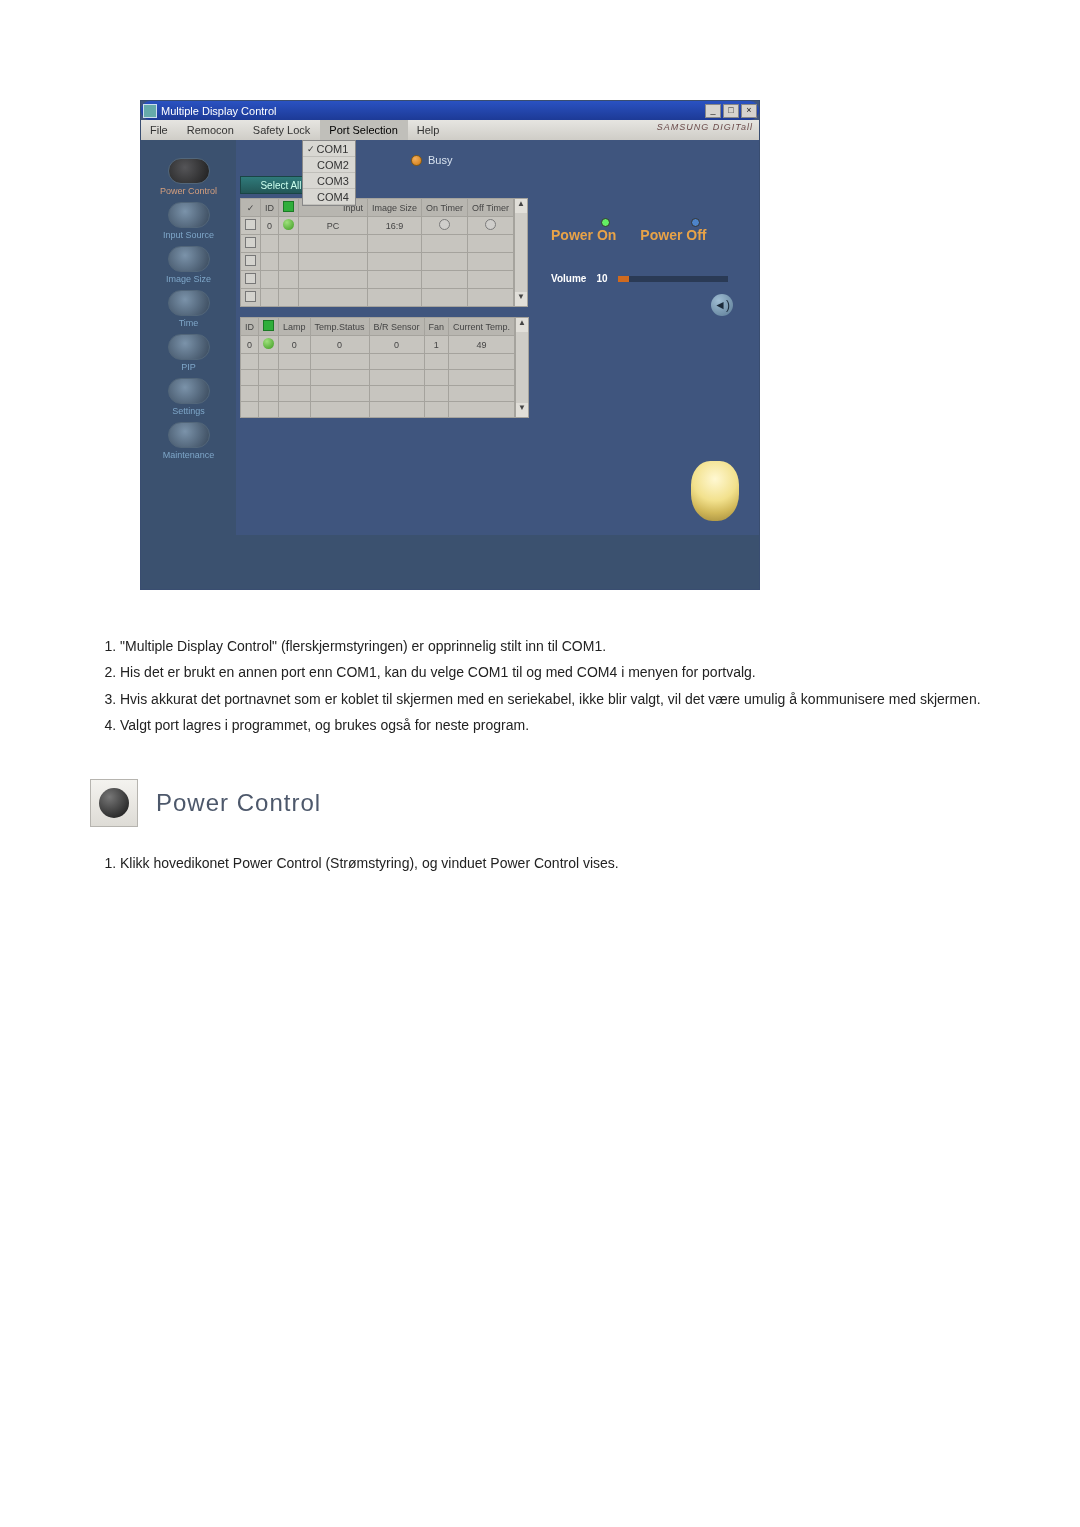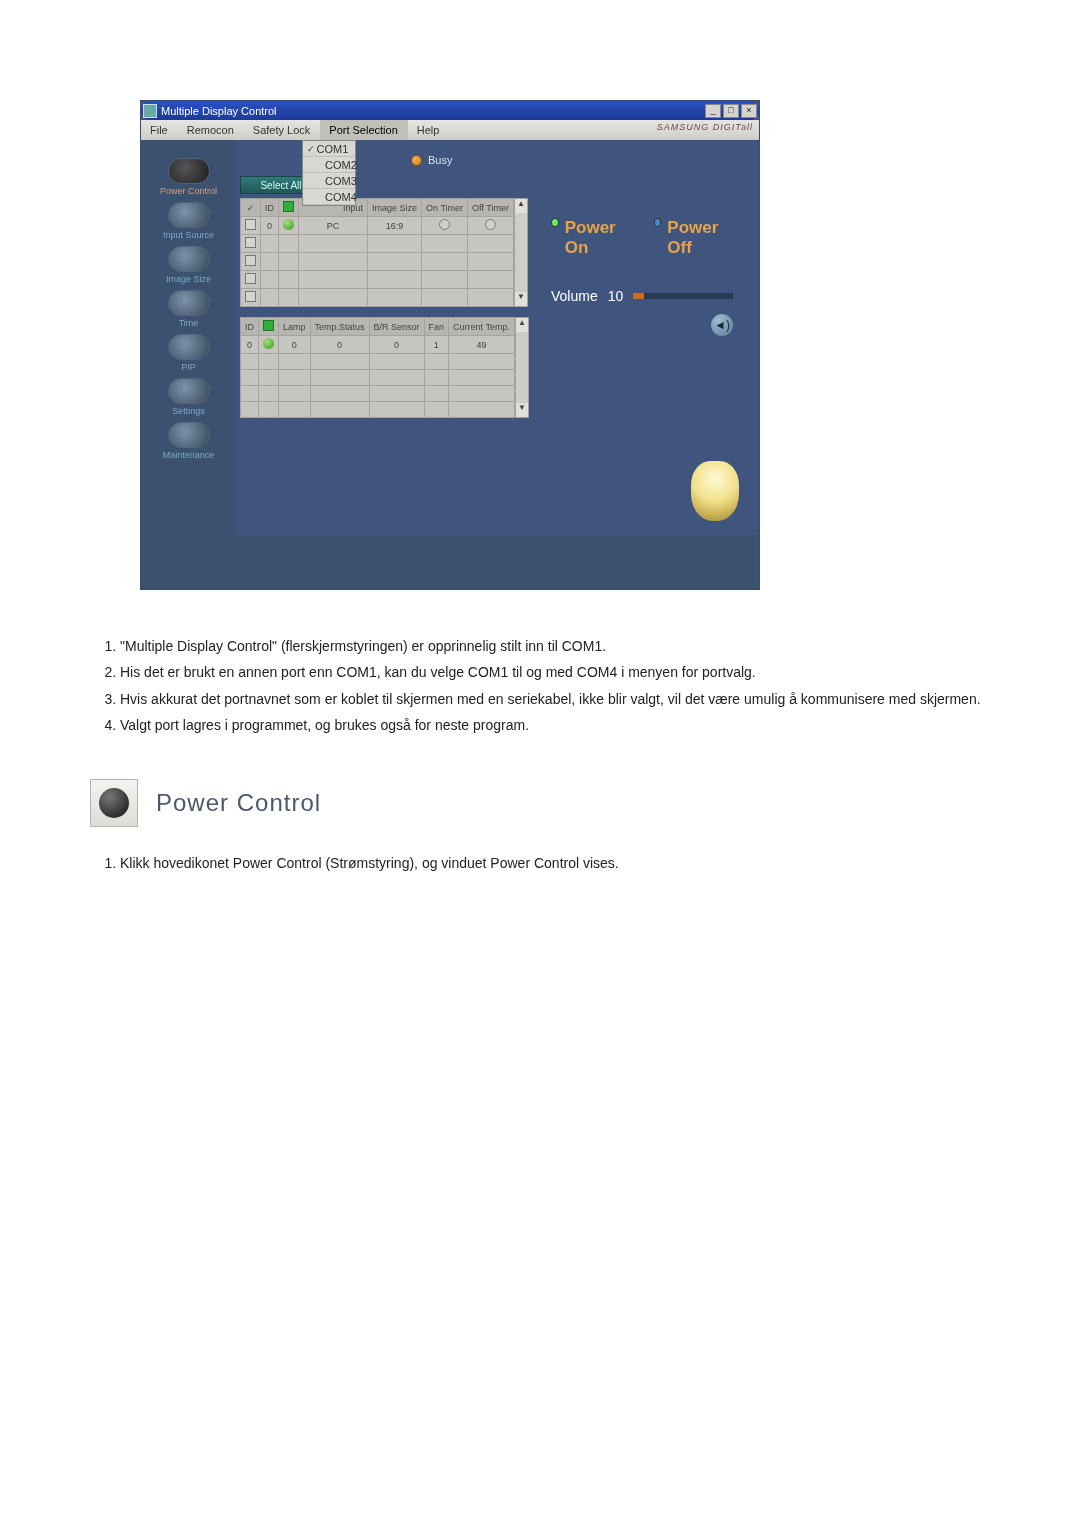--- a/index.html
+++ b/index.html
@@ -116,21 +116,21 @@
     width:54px;
     z-index:5;
   }
   .port-drop .row {
     height:16px; display:flex; align-items:center; padding:0 4px;
     border-bottom:1px solid #c0bfba;
   }
   .port-drop .row.sel::before {
     content:"✓"; margin-right:2px; font-size:9px;
   }
-  .port-drop .row:not(.sel) { padding-left:22px; }
+  .port-drop .row:not(.sel) { padding-left:14px; }
 
   .grid {
     margin-left:4px;
     border-collapse:collapse;
     font-size:9px;
     color:#444;
     background:#c7c5bf;
   }
   .grid th {
     background:#b8b6b0; font-weight:normal; padding:2px 4px;
@@ -176,29 +176,29 @@
   .right-panel {
     width:218px; padding:14px 26px 0 10px;
   }
   .busy {
     display:flex; align-items:center; color:#d7e2ef; font-size:11px;
     margin-bottom:26px;
     margin-left:-140px;
   }
   .busy .dot-orange { margin-right:6px; }
   .pwr-row { display:flex; gap:24px; margin-bottom:30px; }
-  .pwr { display:flex; align-items:flex-start; color:#e8a348; font-size:17px; font-weight:bold; }
+  .pwr { display:flex; align-items:flex-end; color:#e8a348; font-size:14px; font-weight:bold;flex-direction:column; }
   .pwr .led {
     width:9px;height:9px;border-radius:50%;
     margin-right:6px; border:1px solid #333;
   }
   .led.on { background:#63ef63; }
   .led.off { background:#4d84c9; }
   .volume-row {
-    display:flex; align-items:center; color:#fff; font-size:14px; font-weight:normal;
+    display:flex; align-items:center; color:#fff; font-size:10px; font-weight:bold;
     gap:10px;
   }
   .volume-row .val { color:#fff; }
   .vol-track {
     position:relative; width:110px; height:6px;
     background:#2a3a55;
   }
   .vol-fill {
     position:absolute; left:0; top:0; height:6px; width:11px;
     background:#d06a1e;

